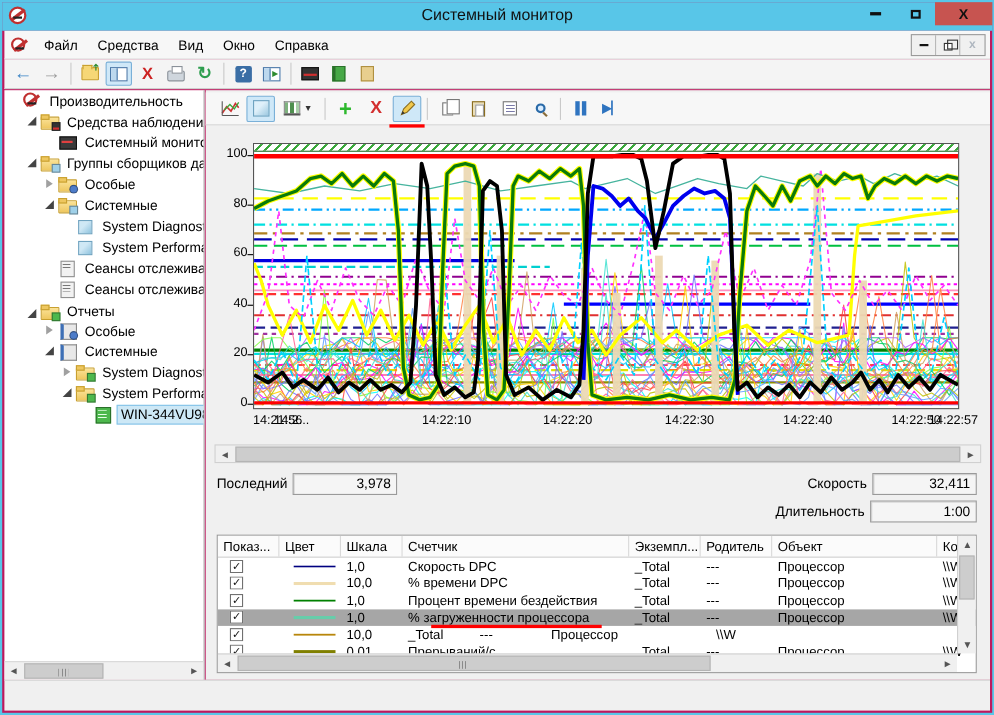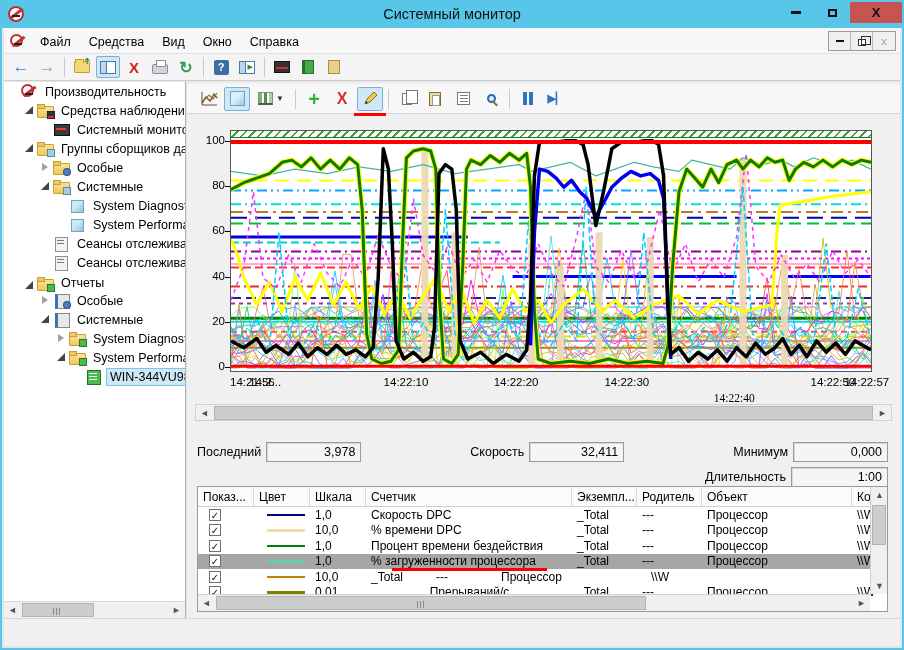--- a/index.html
+++ b/index.html
@@ -1,17 +1,17 @@
 <!DOCTYPE html>
 <html><head>
 <meta charset="utf-8">
 <style>
   * { margin:0; padding:0; box-sizing:border-box; }
   html,body { width:904px; height:650px; overflow:hidden; font-family:"Liberation Sans",sans-serif; }
-  #win { position:absolute; inset:0; background:#e5e5e5; border:2px solid #58c6e8;padding-left:45px; }
+  #win { position:absolute; inset:0; background:#be185d; border:2px solid #58c6e8;padding-left:45px; }
 
   
   #titlebar { position:absolute; left:0; top:0; right:0; height:26px; background:#58c6e8; }
   #title { position:absolute; left:0; right:0; top:4px; text-align:center; font-size:14.5px; color:#111; }
   #app-icon { position:absolute; left:6px; top:4px; }
   .perf-logo { display:inline-block; width:16px; height:16px; border-radius:50%; background:#fff; border:2px solid #c03030; position:relative; }
   .perf-logo::before { content:''; position:absolute; left:-1px; top:4px; width:15px; height:2.5px; background:#c03030; transform:rotate(-38deg); }
   .perf-logo::after { content:''; position:absolute; left:2px; top:7px; width:8px; height:2px; background:#222; }
   #win-controls { position:absolute; right:0; top:0; height:22px; display:flex; }
   .wbtn { height:21px; display:flex; align-items:center; justify-content:center; font-size:12px; color:#111; }
@@ -114,21 +114,21 @@
   #plot-svg { position:absolute; left:0; top:8px; }
   .ylab { position:absolute; width:34px; text-align:right; font-size:11.5px; color:#000; }
   .ytick { position:absolute; width:5px; height:1px; background:#000; }
   .xlab { position:absolute; font-size:11.5px; color:#000; white-space:nowrap; }
   #axis-row { position:absolute; left:43px; top:292px; width:660px; height:16px; }
 
   
   #chart-hscroll { position:absolute; left:8px; right:8px; top:322px; height:17px; background:#f0f0f0; border:1px solid #d0d0d0; }
 
   
-  #stats { position:absolute; left:10px; right:12px; top:348px; height:52px; font-size:12.5px;margin-top:12px; }
+  #stats { position:absolute; left:10px; right:12px; top:348px; height:52px; font-size:12.5px; }
   .stat-row1 { display:flex; justify-content:space-between; align-items:center; }
   .stat-pair { display:flex; align-items:center; }
   .stat-label { margin-right:5px; }
   .stat-box { width:95px; height:20px; background:#f5f5f5; border:1px solid #9a9a9a; box-shadow:inset 1px 1px 0 #d8d8d8; text-align:right; padding:2px 5px 0 0; }
   .stat-row2 { display:flex; justify-content:flex-end; align-items:center; margin-top:5px; }
 
   
   #ctable { position:absolute; left:10px; right:12px; top:404px; height:126px; background:#fff; border:1px solid #9a9a9a; overflow:hidden; }
   .thead { display:flex; height:20px; border-bottom:1px solid #d0d0d0; background:#fbfbfb; }
   .th { font-size:12px; padding:3px 4px 0 5px; border-right:1px solid #d9d9d9; overflow:hidden; white-space:nowrap; }
@@ -458,21 +458,21 @@
             <polyline points="0.0,3.0 640.0,3.0" fill="none" stroke="#ff0000" stroke-width="4" stroke-linejoin="round"></polyline>
             <polyline points="0.0,227.2 640.0,227.2" fill="none" stroke="#ff0000" stroke-width="3" stroke-linejoin="round"></polyline>
           </svg>
       </div>
       <div id="axis-row">
           <span class="xlab" style="top: 2px; left: 0px;">14:21:56</span>
           <span class="xlab" style="top: 2px; left: 35.2px; transform: translateX(-50%);">14:2...</span>
           <span class="xlab" style="top: 2px; left: 176px; transform: translateX(-50%);">14:22:10</span>
           <span class="xlab" style="top: 2px; left: 286.08px; transform: translateX(-50%);">14:22:20</span>
           <span class="xlab" style="top: 2px; left: 396.8px; transform: translateX(-50%);">14:22:30</span>
-          <span class="xlab" style="top: 18px; left: 504.32px; transform: translateX(-50%); font-family: Liberation Serif, serif;">14:22:40</span>
+          <span class="xlab" style="top: 2px; left: 504.32px; transform: translateX(-50%);">14:22:40</span>
           <span class="xlab" style="top: 2px; left: 602.88px; transform: translateX(-50%);">14:22:50</span>
           <span class="xlab" style="top: 2px; left: 659.2px; transform: translateX(-100%);">14:22:57</span>
         </div>
       <div id="chart-hscroll">
         <div class="sarrow" style="left:0;">◄</div>
         <div class="sthumb" style="left:18px; right:18px;"></div>
         <div class="sarrow" style="right:0;">►</div>
       </div>
     <div class="ylab" style="left: 4px; top: 52px;">100</div>
         <div class="ytick" style="left: 38px; top: 59px;"></div>
@@ -491,24 +491,20 @@
     <div id="stats">
       <div class="stat-row1">
         <div class="stat-pair">
             <span class="stat-label">Последний</span>
             <span class="stat-box">3,978</span>
           </div>
         <div class="stat-pair">
             <span class="stat-label">Скорость</span>
             <span class="stat-box">32,411</span>
           </div>
-        <div class="stat-pair">
-            <span class="stat-label">Минимум</span>
-            <span class="stat-box">0,000</span>
-          </div>
       </div>
       <div class="stat-row2">
         <div class="stat-pair">
             <span class="stat-label">Длительность</span>
             <span class="stat-box" style="width:97px">1:00</span>
           </div>
       </div>
     </div>
 
     <div id="ctable">
@@ -593,21 +589,21 @@
             <div class="td" style="width: 23px; flex: 0 0 auto;">\\WI</div>
           </div>
           <div class="trow2">
             <div class="td" style="width: 56px; flex: 0 0 auto;">
               <div class="cbx">✓</div>
             </div>
             <div class="td" style="width: 56px; flex: 0 0 auto;">
               <div class="swatch" style="background: rgb(128, 128, 0);"></div>
             </div>
             <div class="td" style="width: 56px; flex: 0 0 auto;">0,01</div>
-            <div class="td" style="width: 206px; flex: 0 0 auto; text-align: center;">Прерываний/с</div>
+            <div class="td" style="width: 206px; flex: 0 0 auto;">Прерываний/с</div>
             <div class="td" style="width: 65px; flex: 0 0 auto;">_Total</div>
             <div class="td" style="width: 65px; flex: 0 0 auto;">---</div>
             <div class="td" style="width: 150px; flex: 0 0 auto;">Процессор</div>
             <div class="td" style="width: 23px; flex: 0 0 auto;">\\WI</div>
           </div>
         </div>
       <div id="tbl-underline" style="left: 194px; width: 155px; top: 81px; background: rgb(255, 0, 0);"></div>
       <div id="vscroll">
         <div class="sarrow" style="top:0;left:0;">▲</div>
         <div class="sthumb" style="left:1px;right:1px;top:18px;height:40px;"></div>

